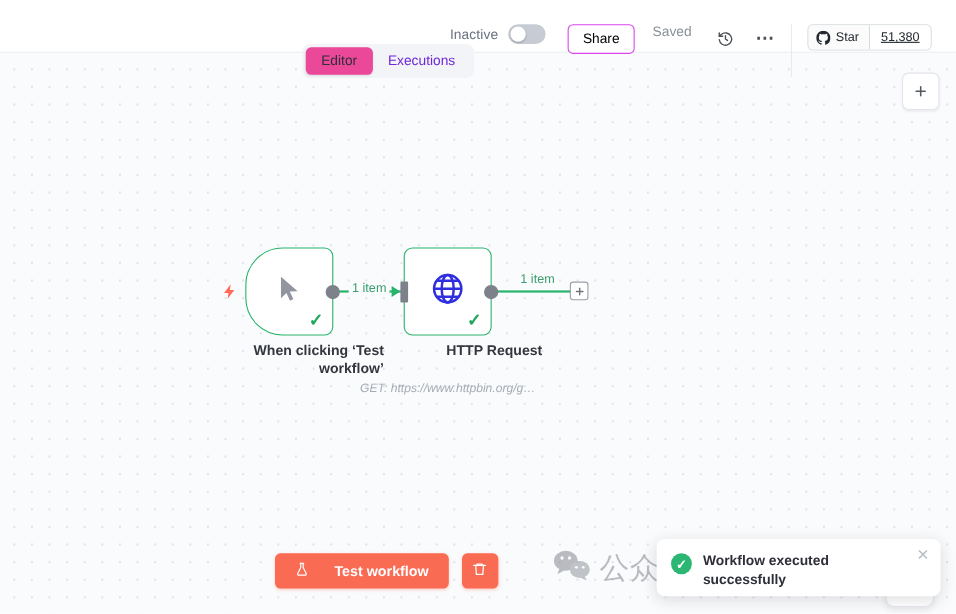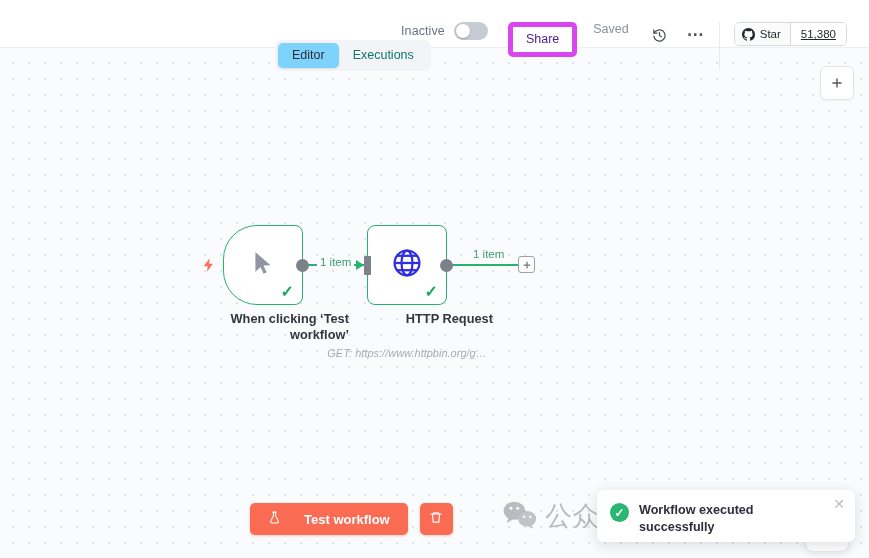--- a/index.html
+++ b/index.html
@@ -41,22 +41,22 @@
     cursor: pointer;
   }
   .toggle-knob {
     position: absolute; top: 2px; left: 2px;
     width: 14px; height: 14px; border-radius: 50%;
     background: #ffffff;
     box-shadow: 0 1px 2px rgba(0,0,0,.22);
   }
 
   .share-btn {
-    border: 5px solid #d946ef; border-radius: 5px;
-    background: #fff; color: #4c1d95;
+    border: 1px solid #d946ef; border-radius: 5px;
+    background: #fff; color: #000000;
     font-size: 12.5px; font-family: inherit;
     padding: 5px 13px 6px; cursor: pointer;
     margin-right: 16px;
   }
   .saved-text { font-size: 12.5px; color: #8a8f98; margin-right: 18px; }
 
   .icon-btn {
     width: 26px; height: 26px;
     display: flex; align-items: center; justify-content: center;
     cursor: pointer; border-radius: 4px;
@@ -88,26 +88,26 @@
   
   .tabs {
     position: absolute; top: 40px; left: 275px;
     display: flex; align-items: center;
     background: #f3f4f7;
     border-radius: 7px;
     padding: 3px;
     z-index: 45;
   }
   .tab {
-    font-size: 12.5px; color: #0f766e;
+    font-size: 12.5px; color: #6d28d9;
     padding: 5px 14px 6px; border-radius: 5px;
     cursor: pointer; white-space: nowrap;
   }
   .tab.active {
-    background: #7dd3fc; color: #2d2e3a;
+    background: #ec4899; color: #2d2e3a;
     box-shadow: 0 1px 2px rgba(20,25,40,.10);
   }
 
   
   .canvas {
     position: absolute; top: 48px; left: 0;
     width: 869px; height: 510px;
     background-color: #fafbfc;
     background-image: radial-gradient(#dfe2e8 1.1px, transparent 1.2px);
     background-size: 16px 16px;

